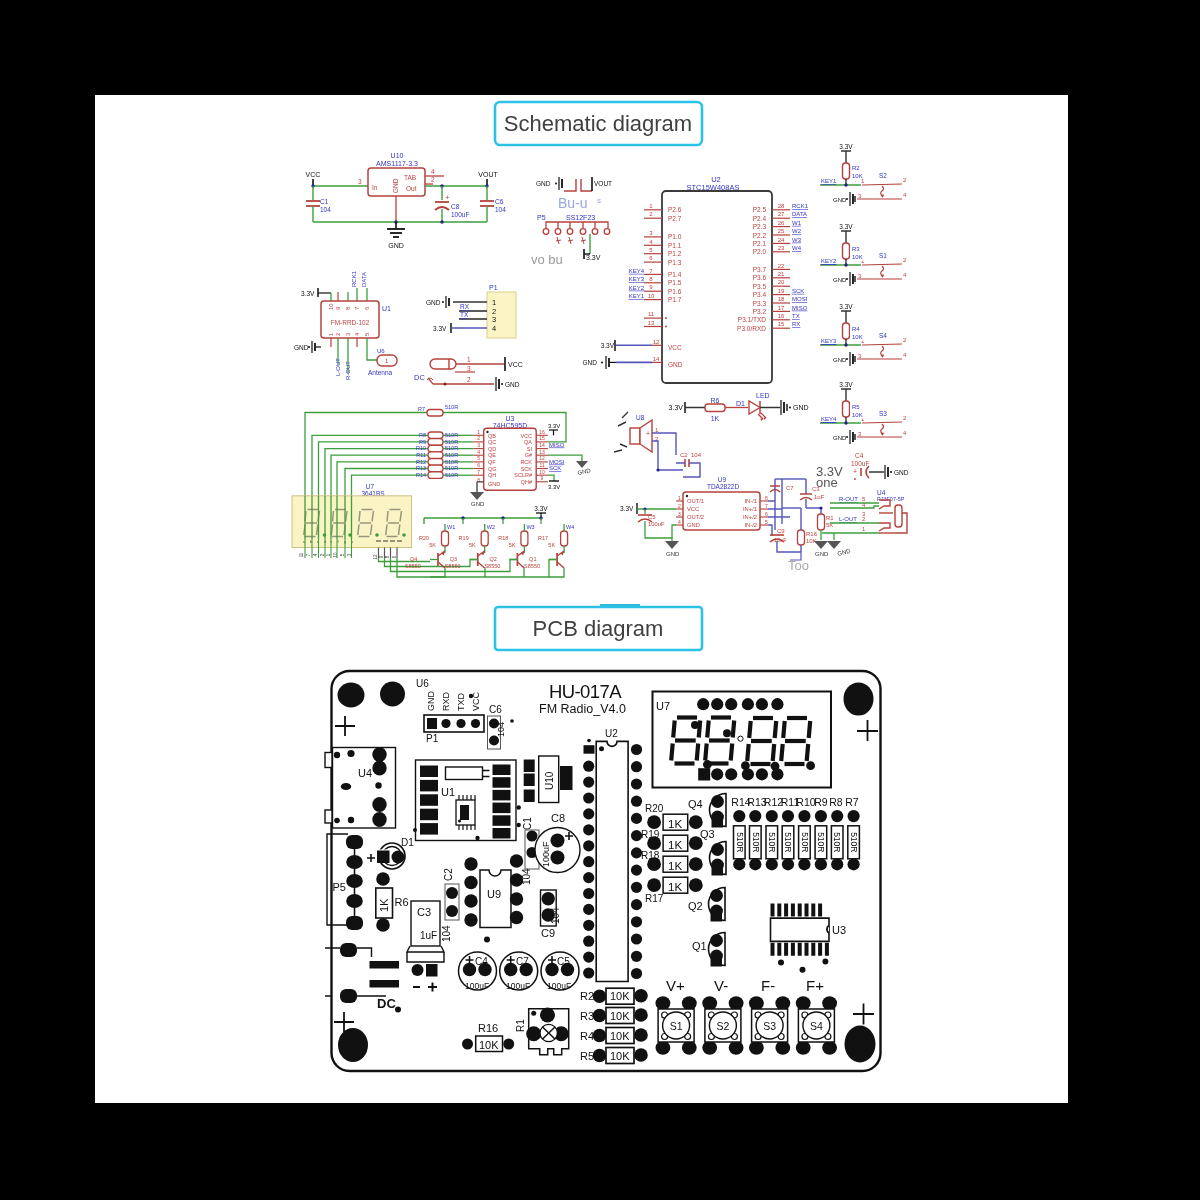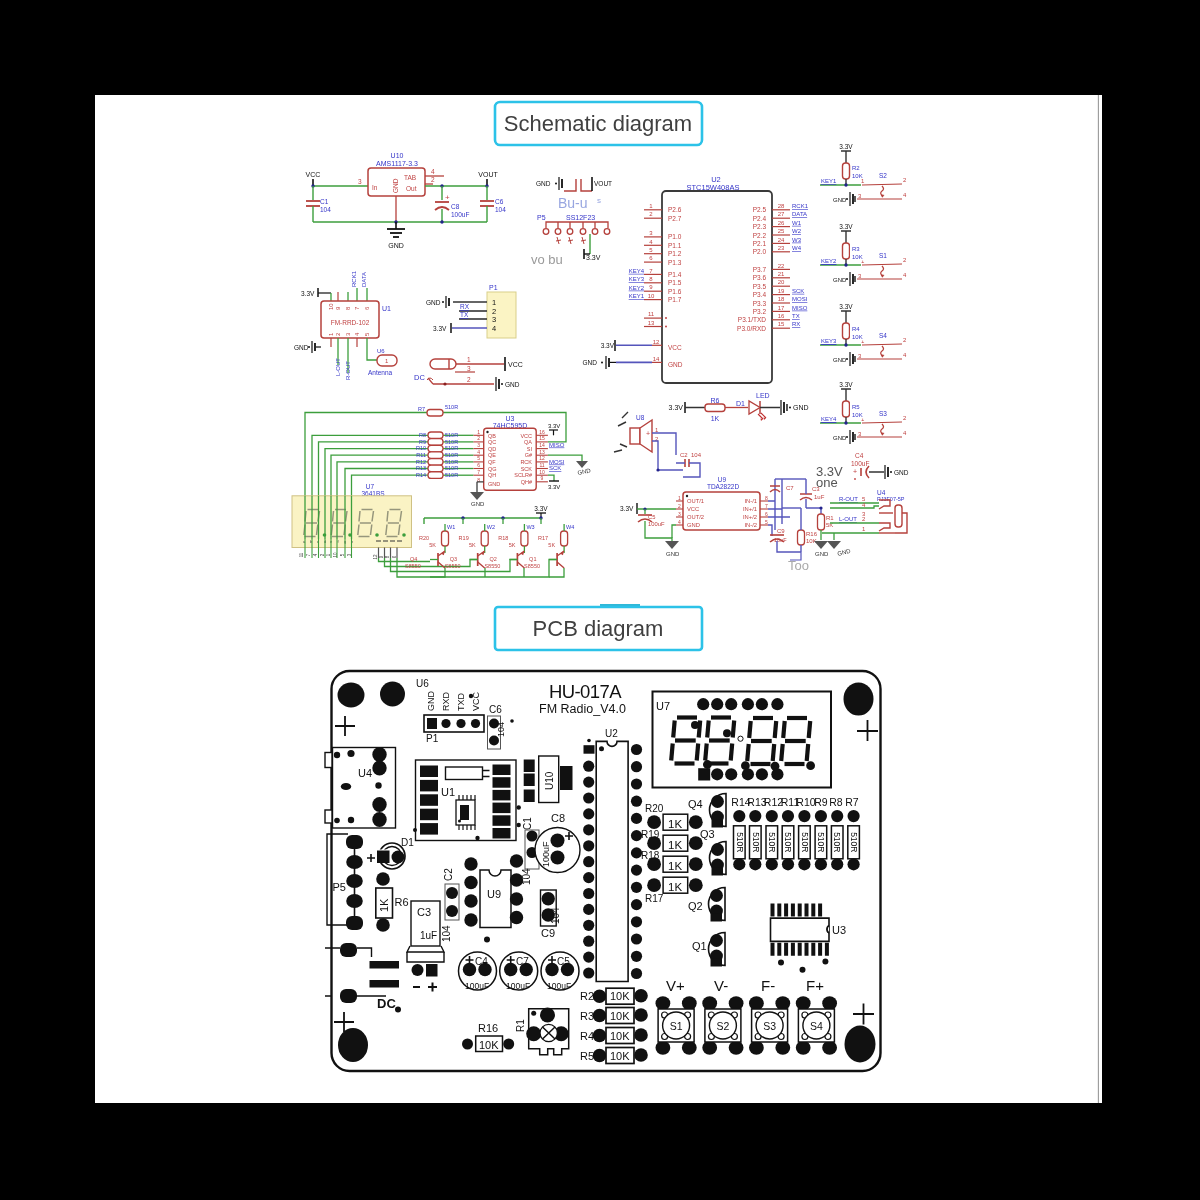--- a/index.html
+++ b/index.html
@@ -1,16 +1,16 @@
 <!DOCTYPE html>
 <html><head>
 <meta charset="utf-8">
 <style>
 html,body{margin:0;padding:0;background:#000;}
-#page{position:relative;width:1200px;height:1200px;background:#000;overflow:hidden;text-align:right;}
+#page{position:relative;width:1068px;height:1200px;background:#000;overflow:hidden;text-align:right;}
 text{font-family:"Liberation Sans",sans-serif;}
 </style>
 </head>
 <body>
 <div id="page">
 <svg width="1200" height="1200" viewBox="0 0 1200 1200">
 
 <rect x="95" y="95" width="1007" height="1008" fill="#ffffff"></rect>
 <defs>
 <g id="sdig" stroke="#96967c" stroke-width="1.5" fill="none">

